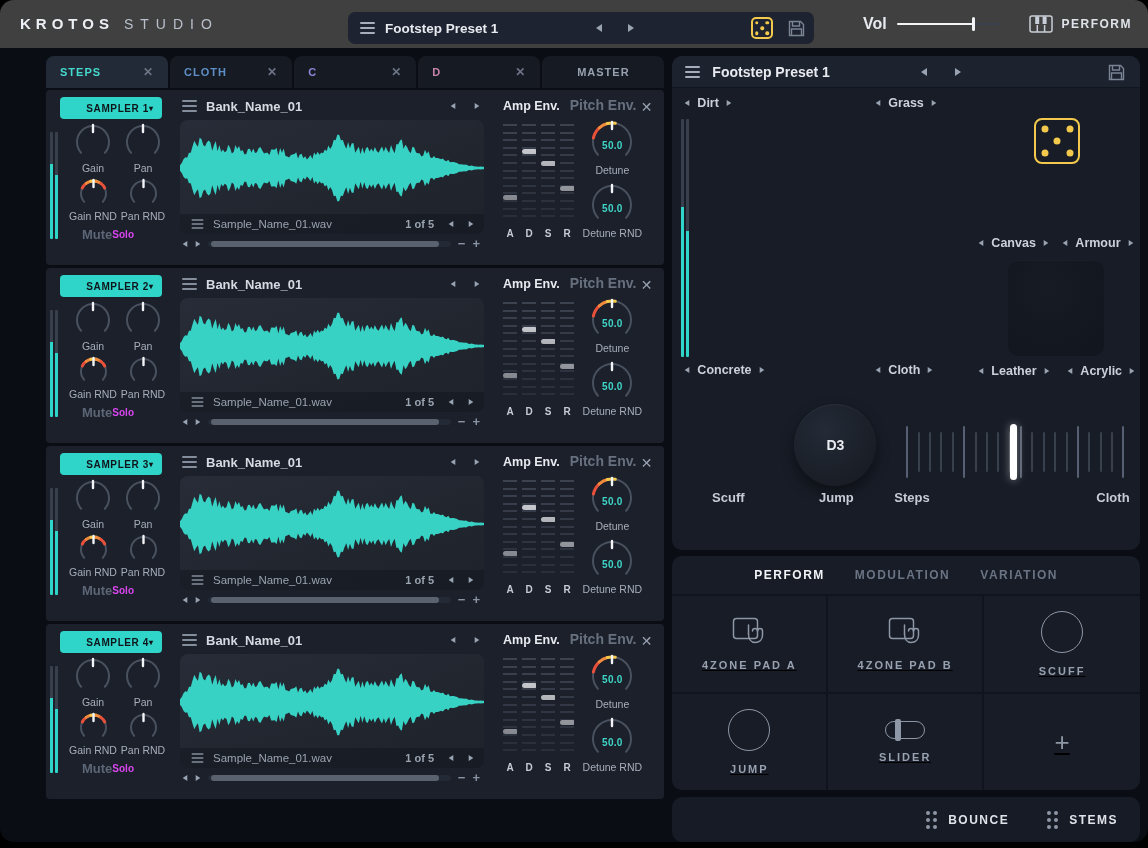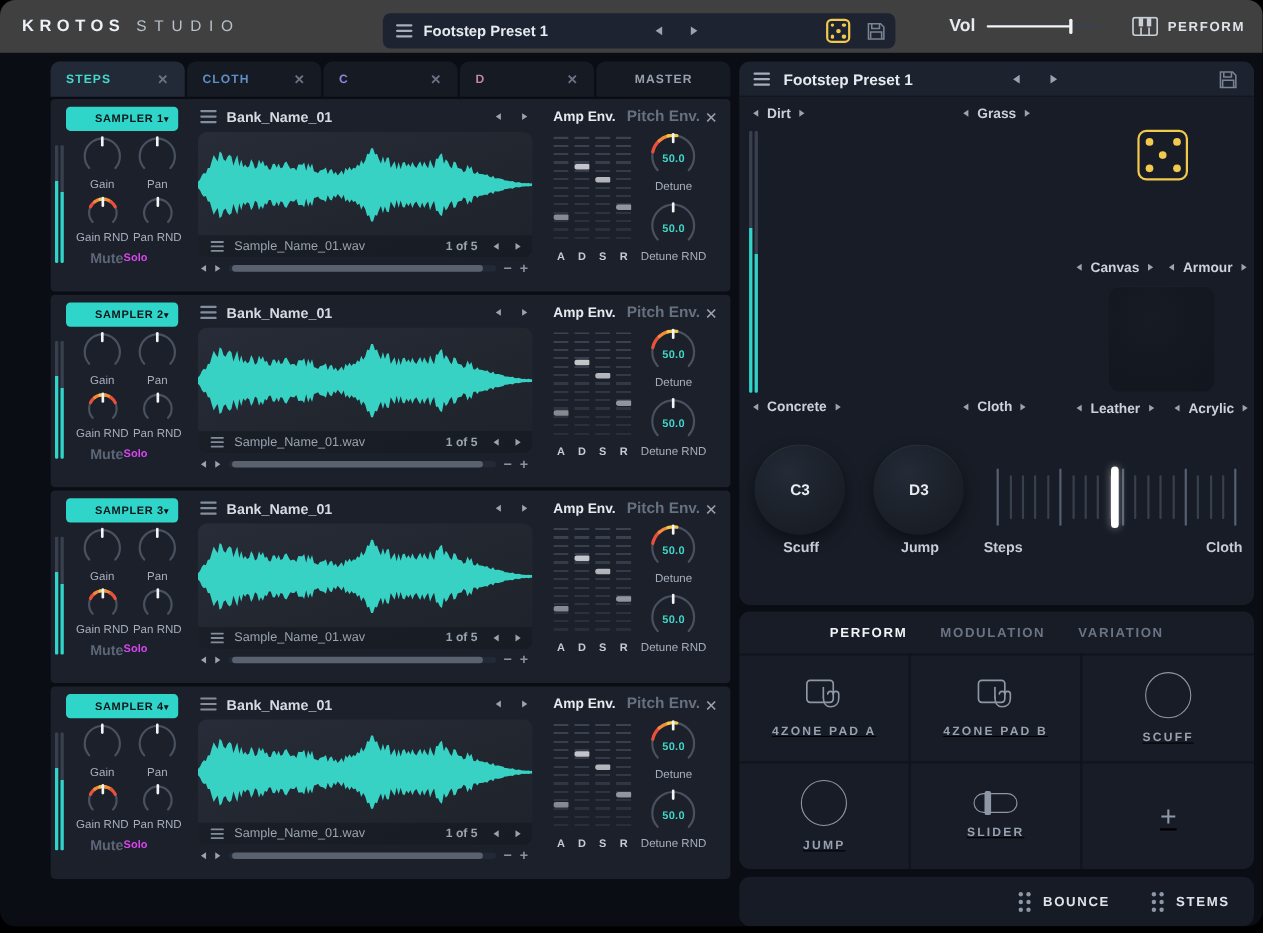--- a/index.html
+++ b/index.html
@@ -924,23 +924,20 @@
             <i class="tri tri-l sm"></i>
             <span>Leather</span>
             <i class="tri tri-r sm"></i>
           </div>
         <div class="corner-label" style="left:395px;top:308px;">
             <i class="tri tri-l sm"></i>
             <span>Acrylic</span>
             <i class="tri tri-r sm"></i>
           </div>
 
-        <div class="trigger-pad" style="left:14px;top:348px;">
-            <span>C3</span>
-          </div>
         <div class="pad-caption" style="left:56px;top:434px;">Scuff</div>
         <div class="trigger-pad" style="left:122px;top:348px;">
             <span>D3</span>
           </div>
         <div class="pad-caption" style="left:164px;top:434px;">Jump</div>
 
         <div class="morph">
           <div class="morph-ticks" id="morph-ticks">
               <i class="mtick tall" style="left: 0px;"></i>
               <i class="mtick" style="left: 11.4px;"></i>

